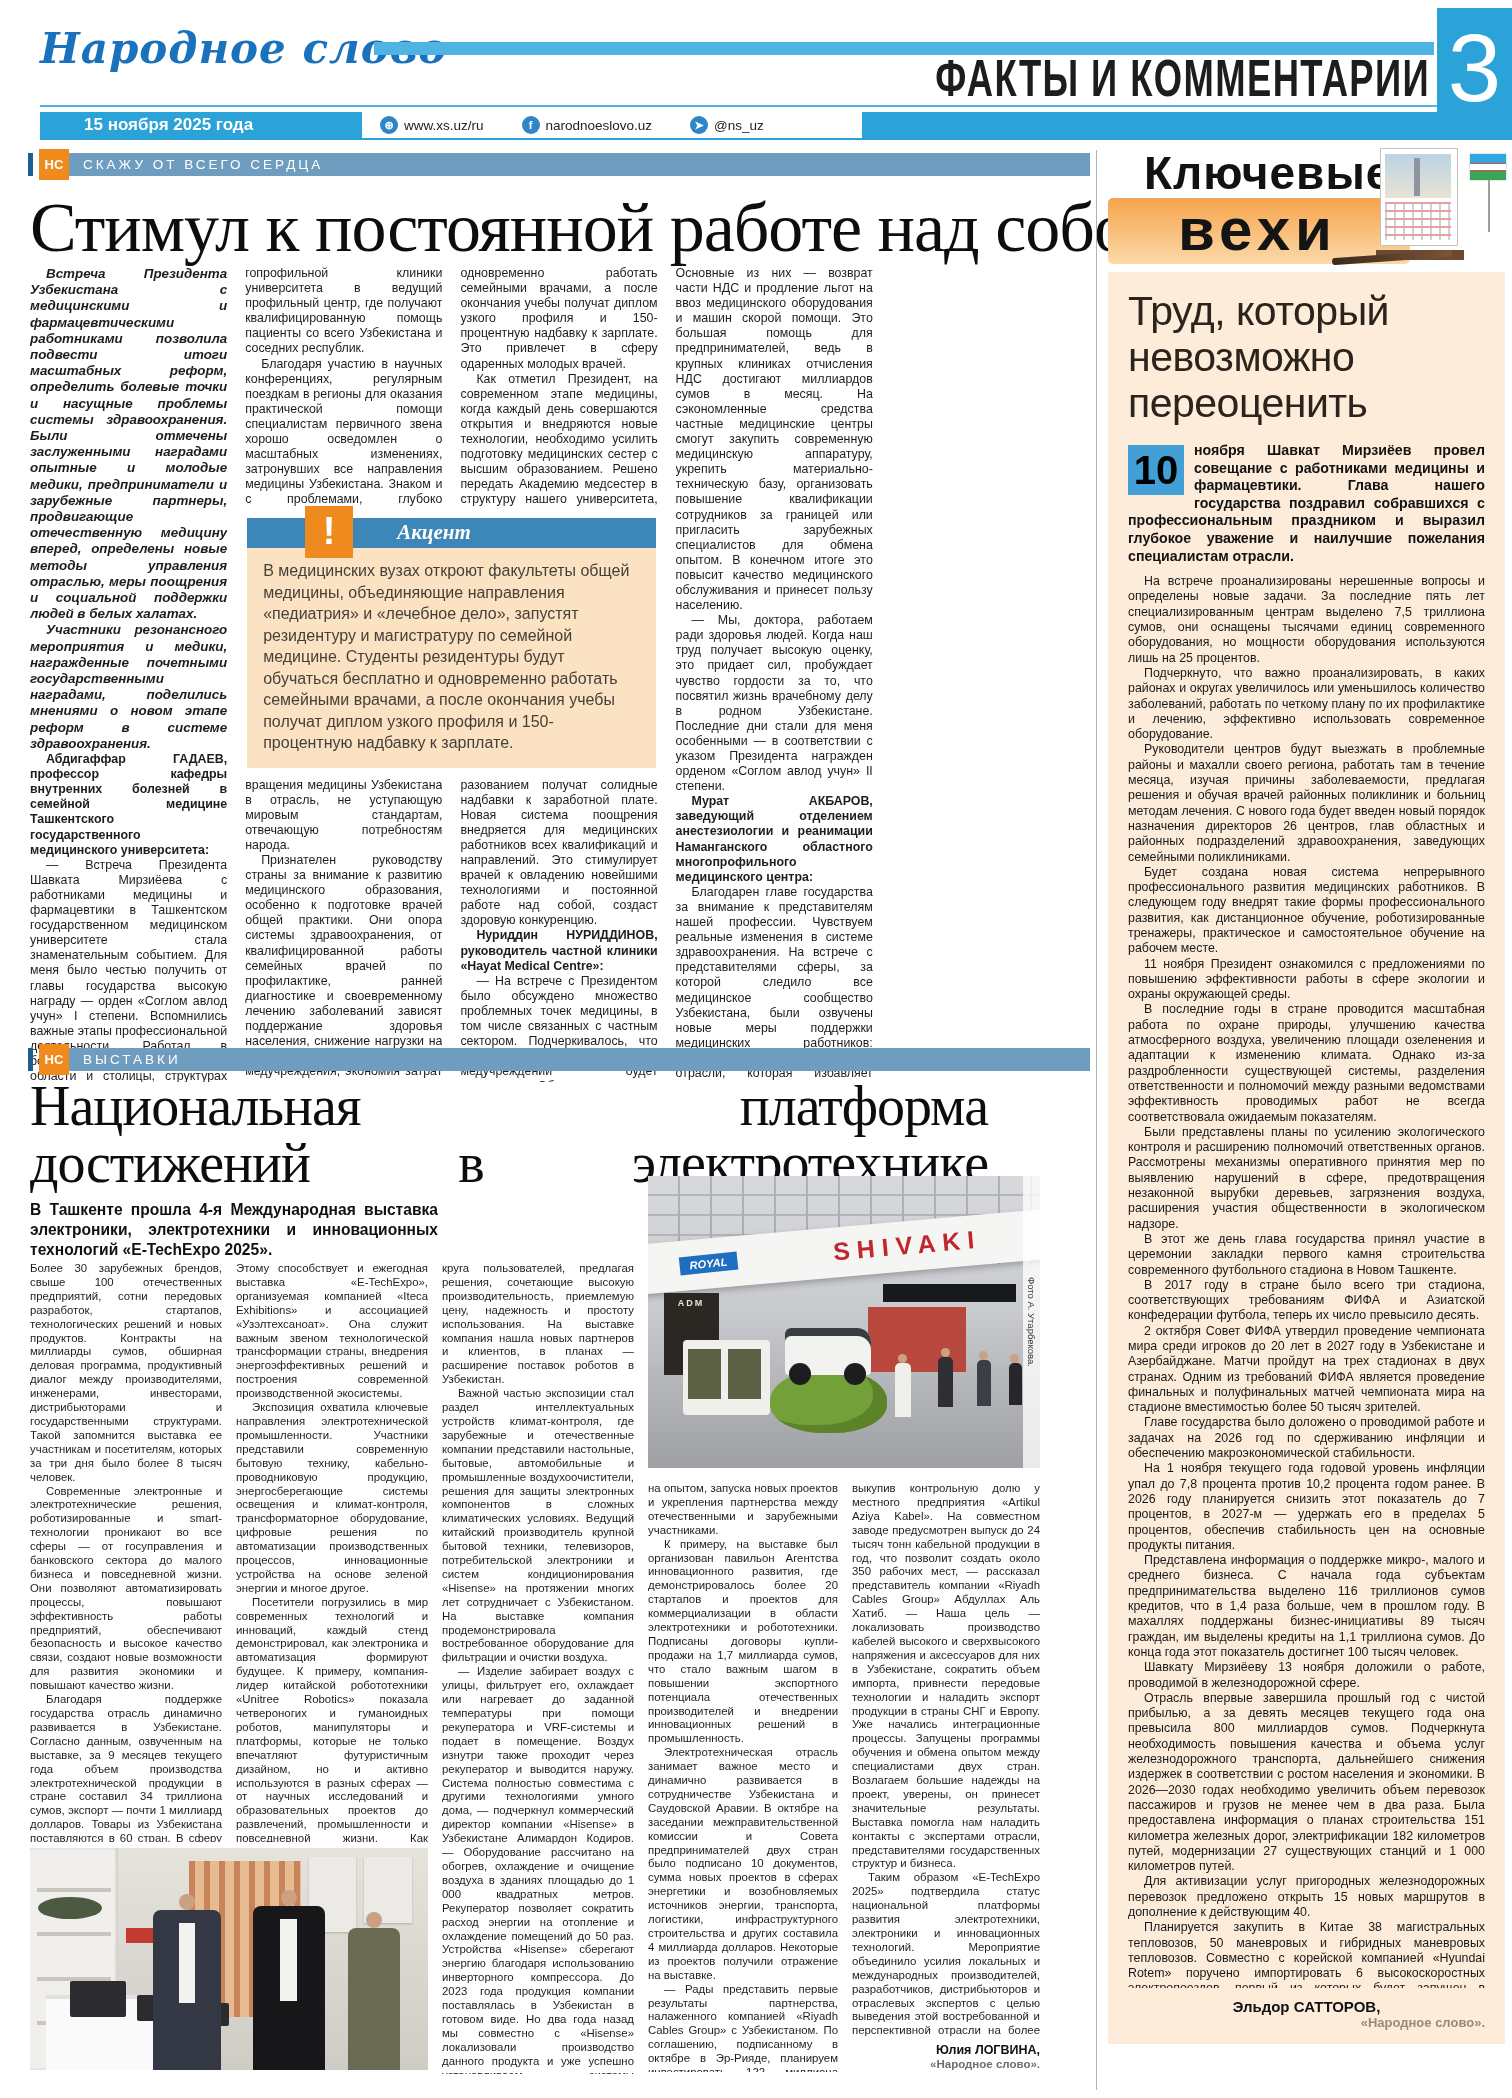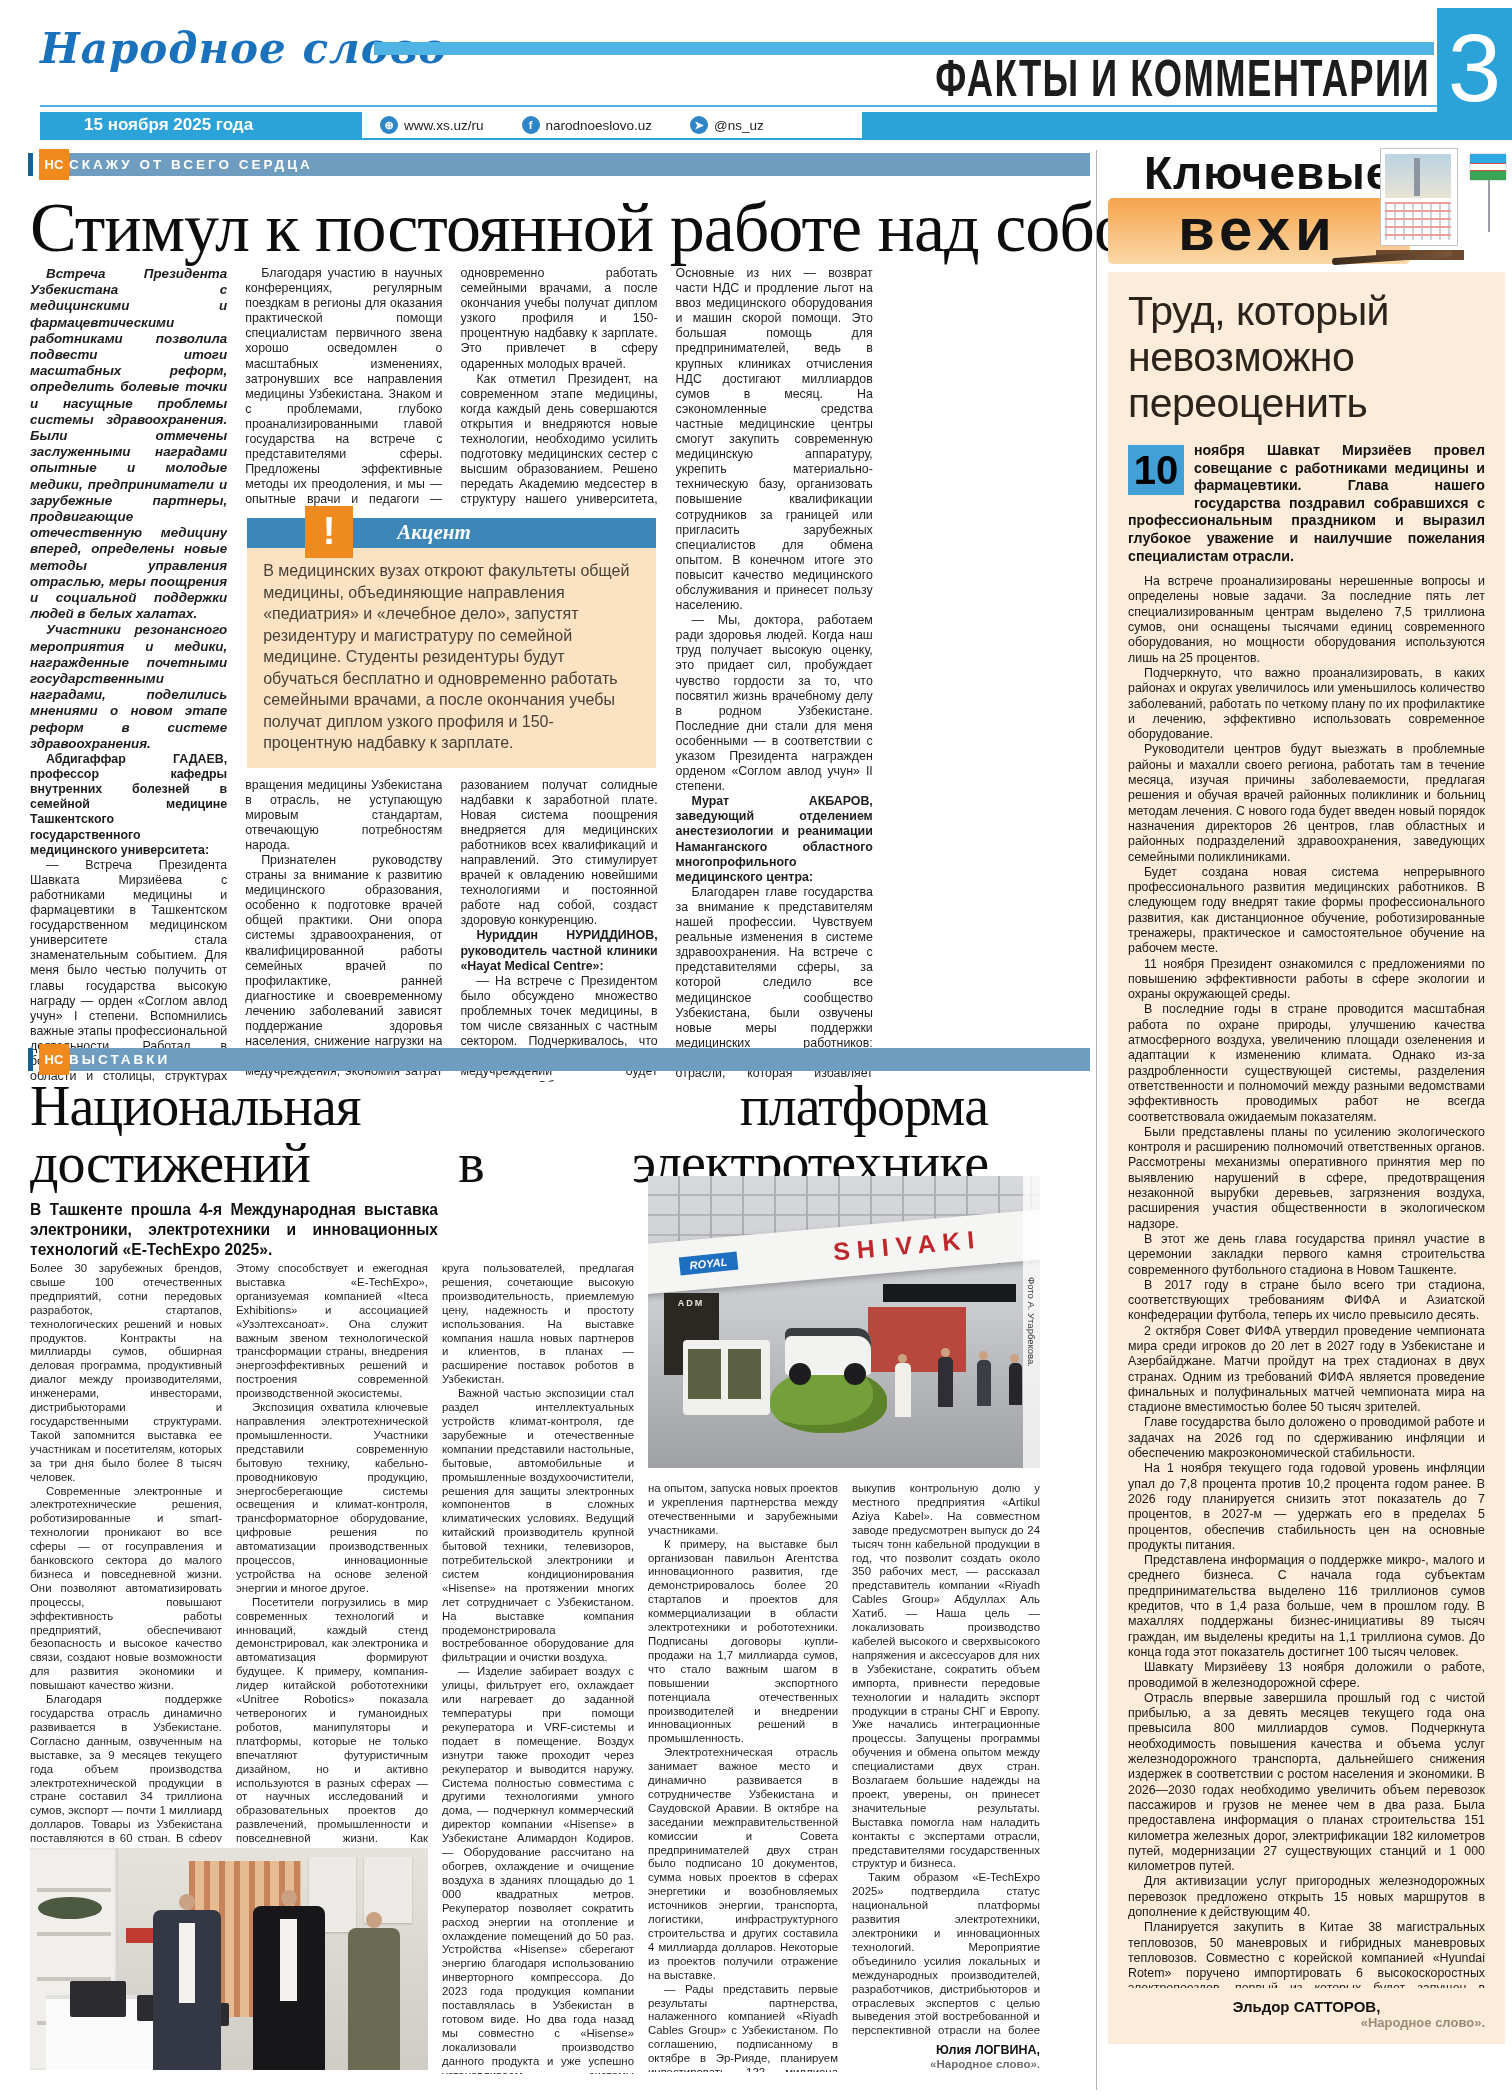--- a/index.html
+++ b/index.html
@@ -24,22 +24,22 @@
   .date-right{flex:1;background:#2ba2d8;}
   .lnk{display:flex;align-items:center;gap:6px;}
   .ic{width:18px;height:18px;border-radius:50%;background:#2e86c8;color:#fff;font-size:11px;display:inline-flex;
       align-items:center;justify-content:center;font-weight:bold;flex:none;}
 
   
   .kicker{display:flex;align-items:stretch;height:23px;}
   .kicker .tick{width:5px;background:#1c5f93;margin-right:6px;}
   .kicker .ns{width:30px;background:#f08a1c;color:#fff;font-weight:bold;font-size:13px;display:flex;
               align-items:center;justify-content:center;height:31px;margin-top:-4px;}
-  .kicker .bar{flex:1;background:#6e9dc0;color:#fff;font-weight:bold;font-size:13.5px;letter-spacing:3px;
-               display:flex;align-items:center;}
+  .kicker .bar{flex:1;background:#6e9dc0;color:#fff;font-weight:normal;font-size:13.5px;letter-spacing:3px;
+               display:flex;align-items:center;padding-left:14px;}
 
   
   .a1-kicker{left:28px;top:153px;width:1062px;}
   .a1-head{left:30px;top:192px;width:1062px;font-family:"Liberation Serif",serif;font-size:70px;line-height:1.02;
            color:#0d0d0d;letter-spacing:-1px;white-space:nowrap;text-align:center;}
   .a1-body{left:30px;top:266px;width:1058px;height:816px;display:grid;grid-template-columns:repeat(5,1fr);
            column-gap:18px;grid-template-rows:240px auto 1fr;font-size:12.4px;line-height:15.1px;text-align:justify;}
   .a1-body>div{overflow:hidden;}
   .a1c1{grid-area:1/1/4/2;} .a1c2t{grid-area:1/2/2/3;} .a1c3t{grid-area:1/3/2/4;}
   .a1acc{grid-area:2/2/3/4;} .a1c2b{grid-area:3/2/4/3;} .a1c3b{grid-area:3/3/4/4;} .a1c4{grid-area:1/4/4/5;}
@@ -187,20 +187,21 @@
 
   <div class="abs a1-body">
     <div class="a1c1">
       <p class="p lede">Встреча Президента Узбекистана с медицинскими и фармацевтическими работниками позволила подвести итоги масштабных реформ, определить болевые точки и насущные проблемы системы здравоохранения. Были отмечены заслуженными наградами опытные и молодые медики, предприниматели и зарубежные партнеры, продвигающие отечественную медицину вперед, определены новые методы управления отраслью, меры поощрения и социальной поддержки людей в белых халатах.</p>
       <p class="p lede">Участники резонансного мероприятия и медики, награжденные почетными государственными наградами, поделились мнениями о новом этапе реформ в системе здравоохранения.</p>
       <p class="p bname">Абдигаффар ГАДАЕВ, профессор кафедры внутренних болезней в семейной медицине Ташкентского государственного медицинского университета:</p>
       <p class="p">— Встреча Президента Шавката Мирзиёева с работниками медицины и фармацевтики в Ташкентском государственном медицинском университете стала знаменательным событием. Для меня было честью получить от главы государства высокую награду — орден «Соглом авлод учун» I степени. Вспомнились важные этапы профессиональной деятельности. Работал в больницах Кашкадарьинской области и столицы, структурах Министерства здравоохранения, но главное место в моей карьере занимает Ташкентский государственный медицинский университет, где тружусь более 40 лет. Здесь состоялся как врач, ученый и педагог благодаря поддержке коллег, посвятил более 40 научных работ совершенствованию учебного процесса, стал автором первых учебников на узбекском языке для терапевтов и врачей общей практики.</p>
       <p class="p">С началом реформ в медицинском образовании наша кафедра первой в Узбекистане внедрила инновационный метод проблемного обучения в подготовку врачей общей практики. В систему медобразования вошел 20-ступенчатый объективный метод обследования больных. Большие усилия вложены в превращение кардиологического отделения мно-</p>
     </div>
     <div class="a1c2t">
+      <p class="p" style="text-indent:0">гопрофильной клиники университета в ведущий профильный центр, где получают квалифицированную помощь пациенты со всего Узбекистана и соседних республик.</p>
       <p class="p">Благодаря участию в научных конференциях, регулярным поездкам в регионы для оказания практической помощи специалистам первичного звена хорошо осведомлен о масштабных изменениях, затронувших все направления медицины Узбекистана. Знаком и с проблемами, глубоко проанализированными главой государства на встрече с представителями сферы. Предложены эффективные методы их преодоления, и мы — опытные врачи и педагоги — приложим все усилия для пре-</p>
     </div>
     <div class="a1c3t">
       <p class="p" style="text-indent:0">одновременно работать семейными врачами, а после окончания учебы получат диплом узкого профиля и 150-процентную надбавку к зарплате. Это привлечет в сферу одаренных молодых врачей.</p>
       <p class="p">Как отметил Президент, на современном этапе медицины, когда каждый день совершаются открытия и внедряются новые технологии, необходимо усилить подготовку медицинских сестер с высшим образованием. Решено передать Академию медсестер в структуру нашего университета, создав Высшую академию профессиональной медицины. Во всех медвузах откроется направление «высшее сестринское дело» с регулярным увеличением квот. Медсестры с высшим об-</p>
     </div>
     <div class="a1acc">
       <div class="accent">
         <div class="accent-head">
           <span>Акцент</span>

